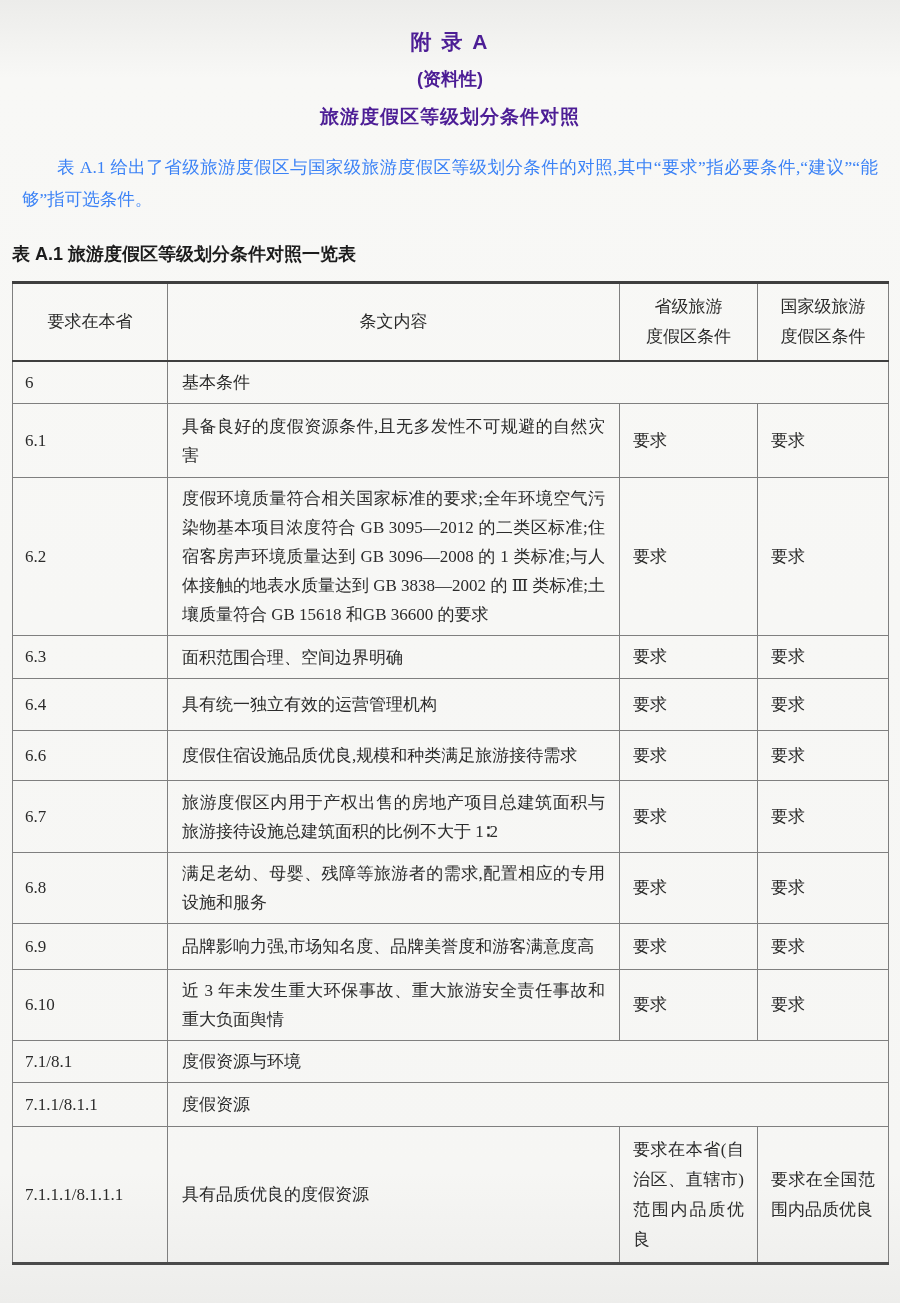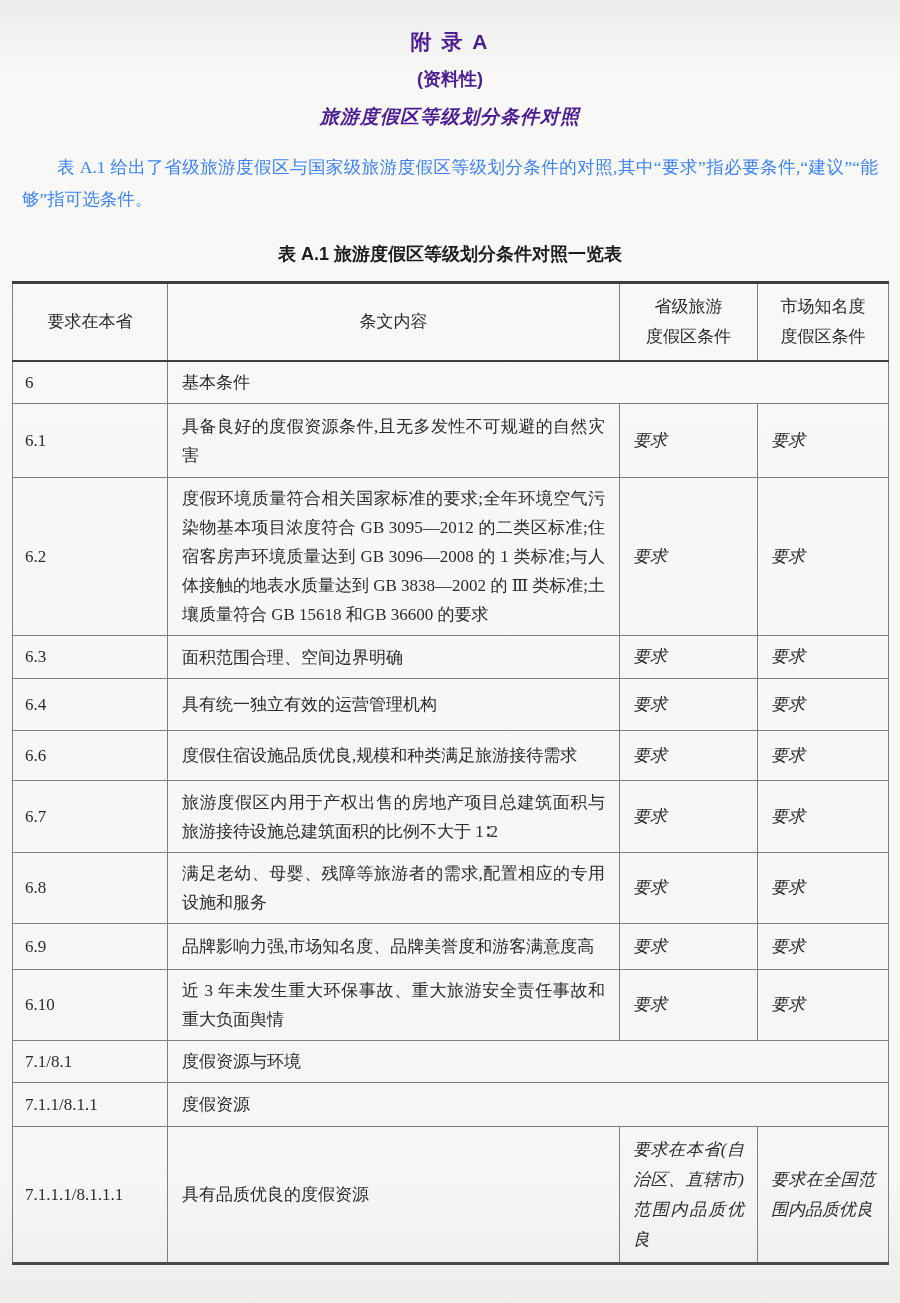--- a/index.html
+++ b/index.html
@@ -12,50 +12,50 @@
   }
   .page{padding:24px 12px 0 12px;}
 
   .hd{
     text-align:center;
     font-family:"Liberation Sans","DejaVu Sans",sans-serif;
     font-weight:bold;color:#4c1d95;margin:0;
   }
   .hd-title{font-size:21px;letter-spacing:2px;margin-top:4px;}
   .hd-sub{font-size:18px;margin-top:11px;}
-  .hd-name{font-size:19px;margin-top:13px;letter-spacing:1px;font-style:italic;}
+  .hd-name{font-size:19px;margin-top:13px;letter-spacing:1px;}
 
   .intro{
     font-size:17.5px;line-height:32px;text-align:justify;text-indent:2em;
     margin:21px 10px 0 10px;color:#3b82f6;
   }
 
   .caption{
-    text-align:center;font-family:"Liberation Sans","DejaVu Sans",sans-serif;
+    font-family:"Liberation Sans","DejaVu Sans",sans-serif;
     font-weight:bold;font-size:18px;color:#1c1c1c;margin:27px 0 15px 0;
   }
 
   table.cmp{
     border-collapse:collapse;table-layout:fixed;width:876px;
     font-size:17px;color:#2b2b2b;background:transparent;
   }
   .cmp th,.cmp td{
     border:1px solid #7f7f7f;
     vertical-align:middle;font-weight:normal;
   }
   .cmp thead th{
     border-top:3px solid #3f3f3f;
     border-bottom:2px solid #3f3f3f;
     text-align:center;line-height:30px;height:74px;
   }
   .cmp tbody tr:last-child td{border-bottom:3px solid #4a4a4a;}
   .pre{white-space:pre-line;}
   td.c1{padding:4px 4px 4px 12px;text-align:left;}
   td.c2{padding:6px 14px;text-align:justify;line-height:29px;margin-top:20px;}
-  td.cond{padding:6px 6px 6px 13px;text-align:left;line-height:30px;font-style:italic;}
+  td.cond{padding:6px 6px 6px 13px;text-align:left;line-height:30px;}
   td.cond.justify{text-align:justify;padding-right:13px;}
   tr.h38{height:38px;} tr.h74{height:74px;} tr.h150{height:150px;}
   tr.h40{height:40px;} tr.h52{height:52px;} tr.h58{height:58px;}
   tr.h50{height:50px;} tr.h72{height:72px;} tr.h66{height:66px;}
   tr.h46{height:46px;} tr.h70{height:70px;} tr.h44{height:44px;}
   tr.h137{height:137px;}
 </style>
 </head>
 <body>
 
@@ -75,21 +75,21 @@
         <col style="width:452px">
         <col style="width:138px">
         <col style="width:131px">
     </colgroup>
     <thead>
       <tr>
         <th>要求在本省</th>
         <th>条文内容</th>
         <th class="pre">省级旅游
 度假区条件</th>
-        <th class="pre">市场知名度
+        <th class="pre">国家级旅游
 度假区条件</th>
       </tr>
     </thead>
     <tbody>
       <tr class="h38">
         <td class="c1">6</td>
         <td class="c2" colspan="3">基本条件</td>
       </tr>
       <tr class="h74">
         <td class="c1">6.1</td>

